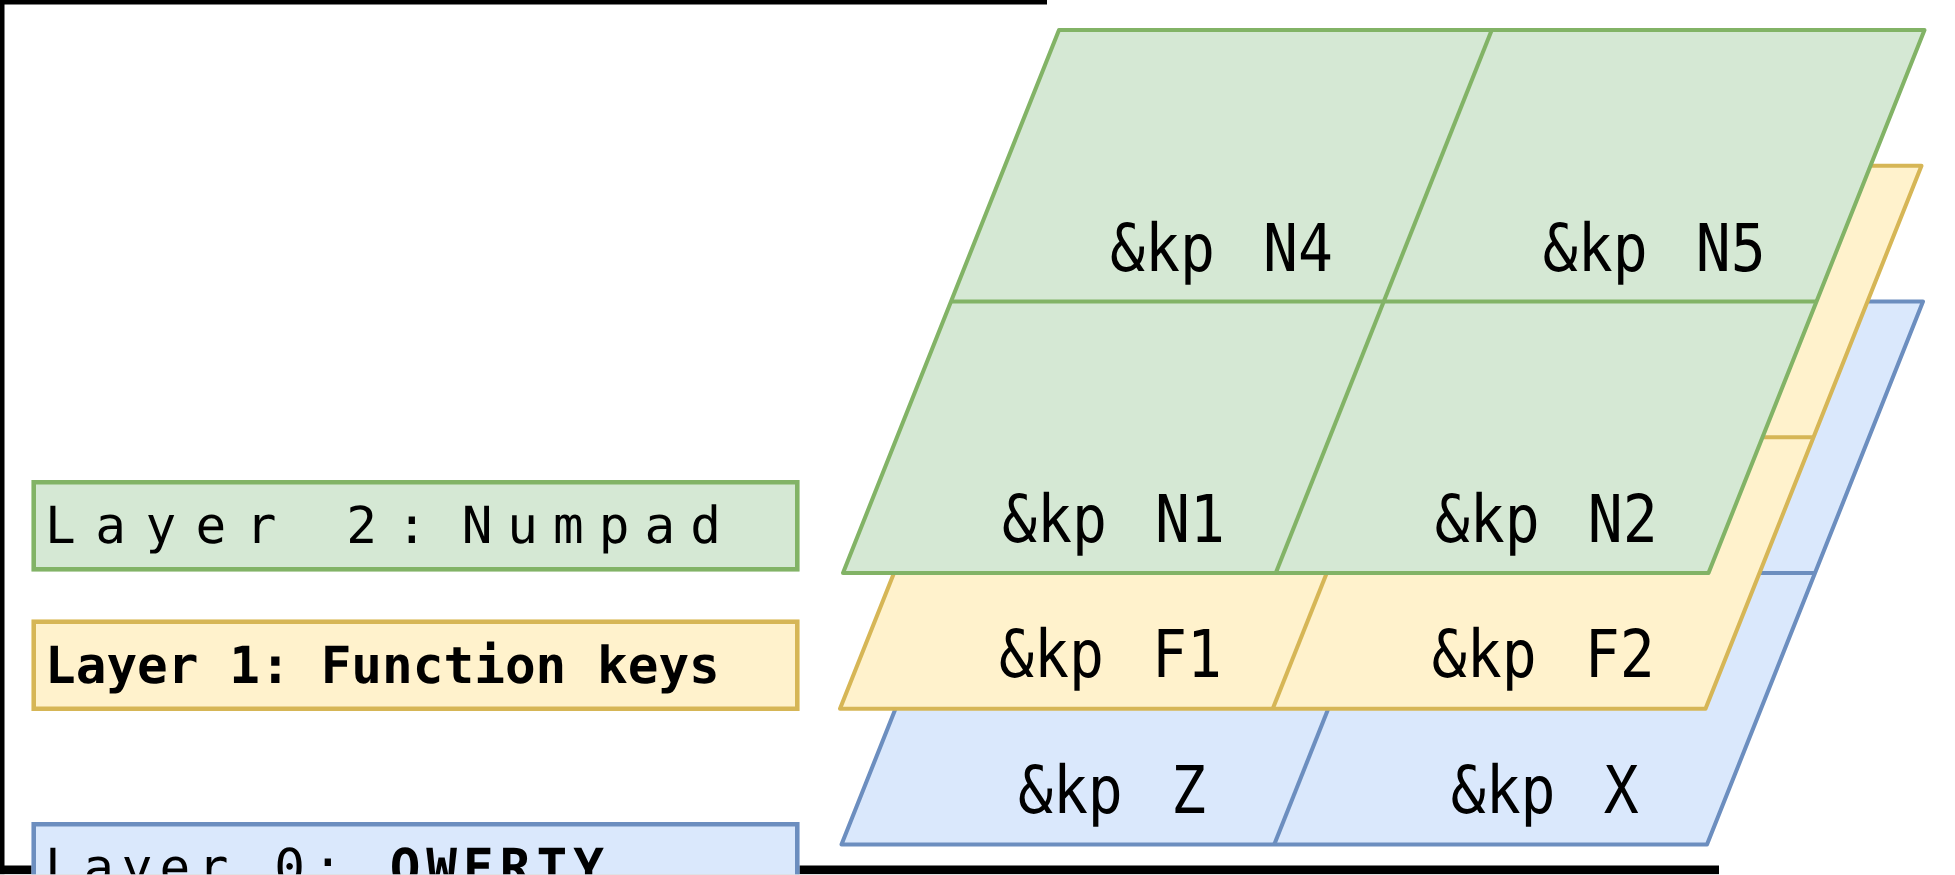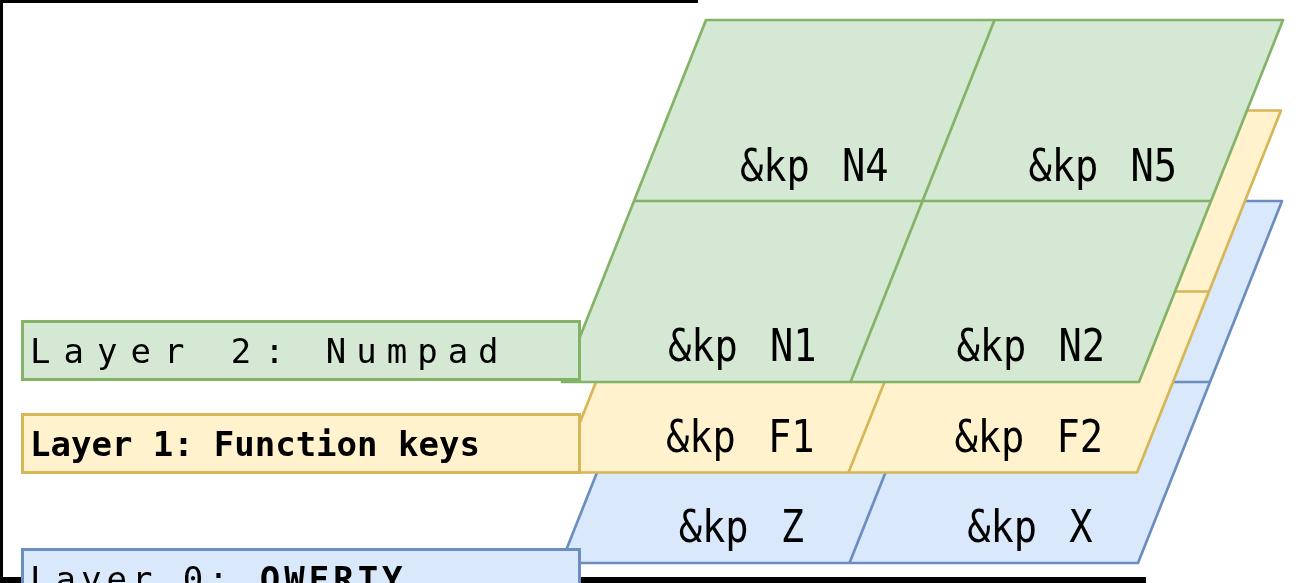--- a/index.html
+++ b/index.html
@@ -37,37 +37,37 @@
     font-size: 44px;
     fill: var(--label-text, #000000);
     text-anchor: middle;
     word-spacing: 10px;
   }
 
   
   .legend-box {
     position: absolute;
     left: 21px;
-    width: 560px;
+    width: 512px;
     height: 61px;
     box-sizing: border-box;
     border: 3px solid;
     display: flex;
     align-items: center;
     padding-left: 6px;
     font-size: 34px;
     color: var(--label-text, #000000);
     white-space: pre;
   }
   #legend-numpad   { top: 320px; background: var(--green-fill);  border-color: var(--green-stroke); }
   #legend-function { top: 413px; background: var(--yellow-fill); border-color: var(--yellow-stroke); font-weight: bold; }
   #legend-qwerty   { top: 500px; background: var(--blue-fill);   border-color: var(--blue-stroke); margin-top: 48px; }
 
   #legend-numpad .prefix   { letter-spacing: 13px; }
-  #legend-numpad .name     { letter-spacing: 10px; margin-left: 28px; }
+  #legend-numpad .name     { letter-spacing: 10px; margin-left: 10px; }
   #legend-function .prefix { letter-spacing: 0; }
   #legend-function .name   { letter-spacing: 0; margin-left: 20px; text-align: center; }
   #legend-qwerty .prefix   { letter-spacing: 5px; }
   #legend-qwerty .name     { letter-spacing: 4px; margin-left: 26px; font-weight: bold; }
 </style>
 </head>
 <body>
 
 <div id="canvas">
 

